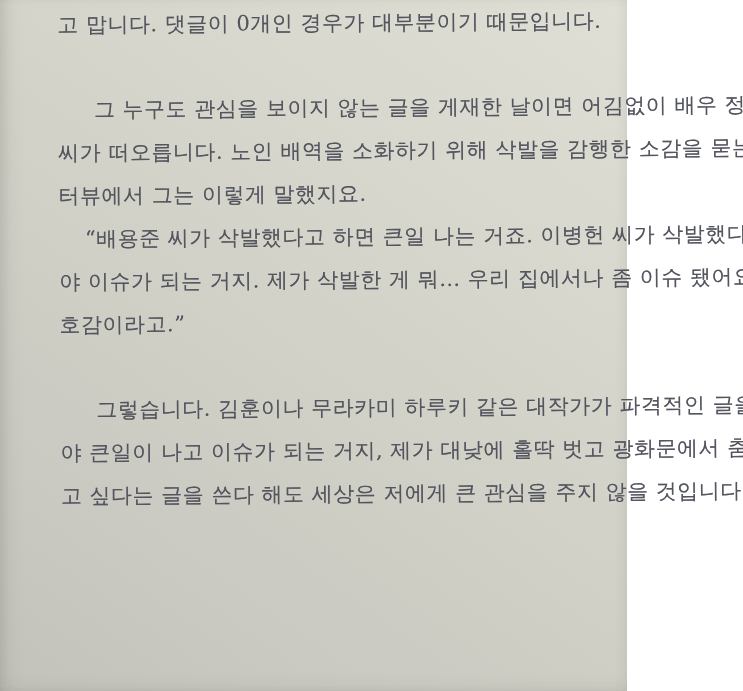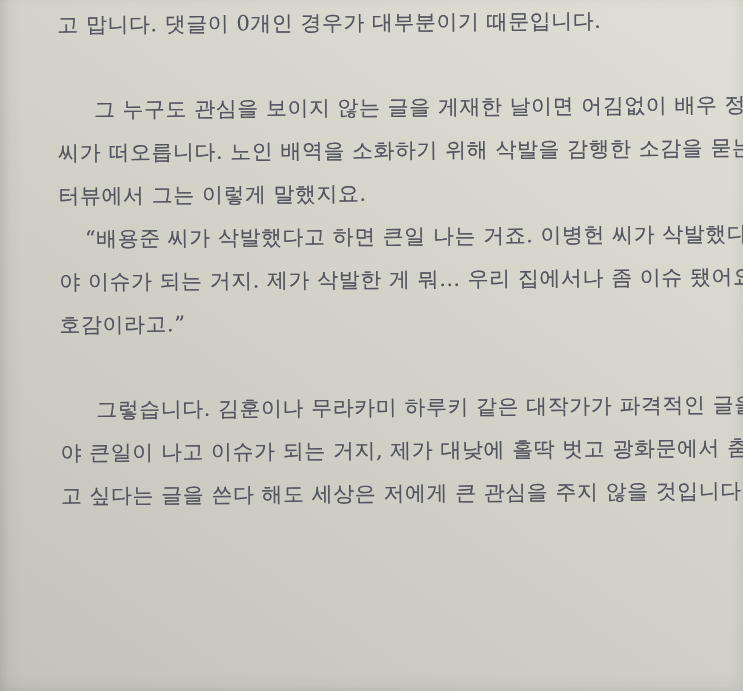--- a/index.html
+++ b/index.html
@@ -8,21 +8,21 @@
   }
   body {
     width: 743px;
     height: 691px;
     overflow: hidden;
     font-family: "DejaVu Serif", "Liberation Serif", serif;
   }
   
   .photo {
     position: relative;
-    width: 743px;
+    width: 627px;
     height: 691px;
     background: linear-gradient(215deg,
       #e0dfd5 0%,
       #d8d7cd 30%,
       #d1d0c7 55%,
       #c9c9c1 80%,
       #c3c3bb 100%);
     box-shadow: inset 14px 0 22px -16px rgba(90,90,85,0.35),
                 inset -8px 0 18px -14px rgba(90,90,85,0.22),
                 inset 0 -10px 24px -16px rgba(90,90,85,0.18);

